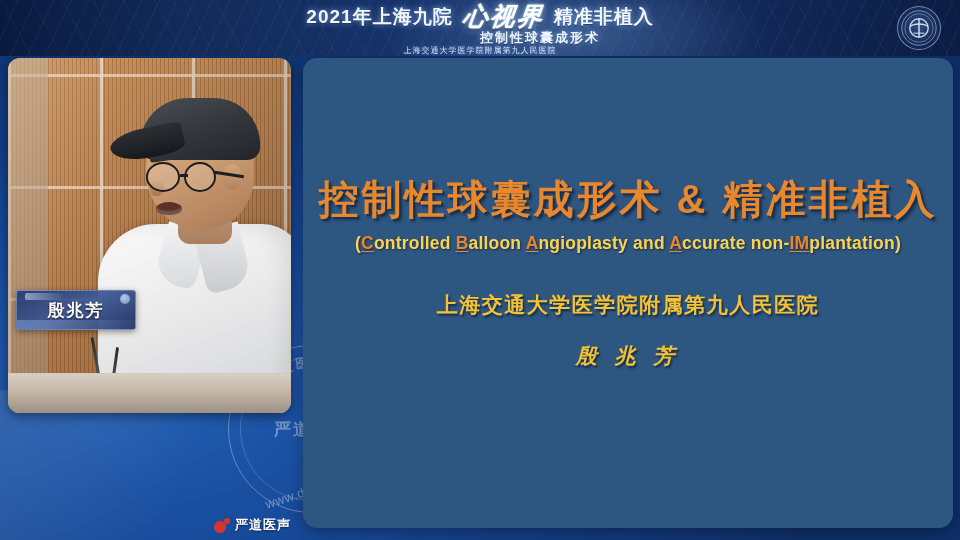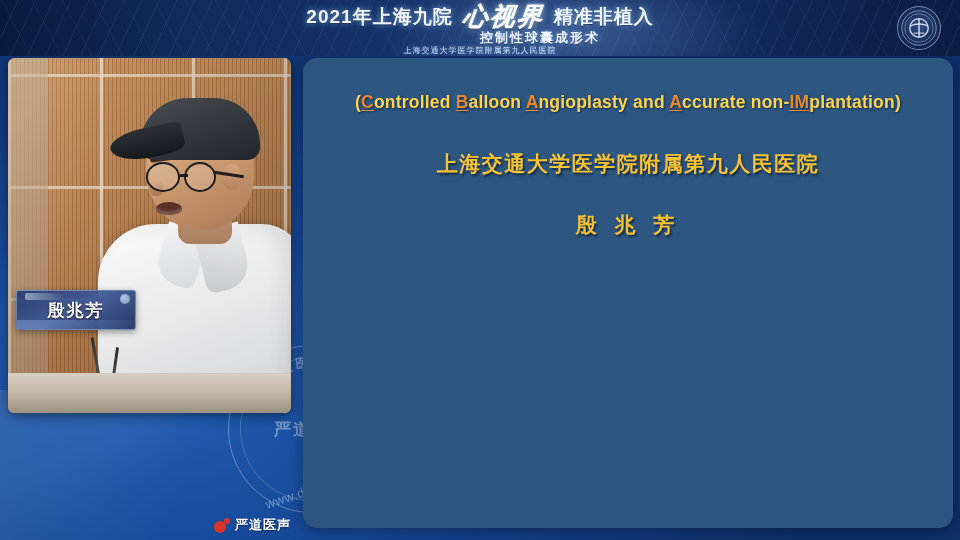--- a/index.html
+++ b/index.html
@@ -91,21 +91,21 @@
     background: radial-gradient(circle at 50% 45%, rgba(120,160,225,.34) 0%, rgba(25,45,95,.30) 72%, rgba(12,25,60,.2) 100%);
     display: flex; align-items: center; justify-content: center;
     z-index: 7;
   }
   .emblem svg { display: block; }
 
   
   .video-panel {
     position: absolute; left: 8px; top: 58px;
     width: 283px; height: 355px;
-    border-radius: 7px;
+    border-radius: 12px;
     overflow: hidden;
     box-shadow: 0 3px 12px rgba(0,0,0,.45);
     z-index: 5;
   }
   
   .wall {
     position: absolute; inset: 0;
     background:
       repeating-linear-gradient(90deg,
         rgba(0,0,0,.16) 0 1px, rgba(0,0,0,0) 1px 4px),
@@ -332,45 +332,46 @@
   }
   .title-cn {
     margin-top: 121px;
     font-size: 40px; font-weight: bold; letter-spacing: 3px;
     color: #e8872c;
     text-shadow: 2px 2px 0 rgba(20,45,80,.75), 3px 3px 3px rgba(0,0,0,.35);
     white-space: nowrap;
     line-height: 1;
   }
   .title-en {
-    margin-top: 36px;
+    margin-top: 16px;
     font-size: 17.5px; font-weight: bold; letter-spacing: .2px;
     color: #ffd34d;
     text-shadow: 1px 1px 2px rgba(15,35,65,.8);
     white-space: nowrap;
     line-height: 1;
   }
   .title-en .hl {
     color: #e8872c;
     text-decoration: underline;
     text-underline-offset: 2px;
   }
   .org {
     margin-top: 41px;
     font-size: 21px; font-weight: bold; letter-spacing: 1.5px;
     color: #f6c233;
     text-shadow: 1.5px 1.5px 2px rgba(15,35,65,.85);
     line-height: 1;
   }
   .speaker {
-    margin-top: 40px;
+    margin-top: 30px;
     font-size: 21px; font-weight: bold; letter-spacing: 6px;
     color: #f6c233;
     text-shadow: 1.5px 1.5px 2px rgba(15,35,65,.85);
     line-height: 1;
+    font-style: italic;
   }
 </style>
 </head>
 <body>
 
 <div id="stage">
 
   <div class="banner">
     <div class="banner-tex"></div>
     <div class="banner-glow"></div>
@@ -452,19 +453,20 @@
   <div class="brand">
     <div class="brand-mark">
       <div class="brand-dot-big"></div>
       <div class="brand-dot-small"></div>
     </div>
     <div class="brand-text">严道医声</div>
   </div>
 
   <div class="slide">
     <div class="slide-body">
+      <div class="title-cn">控制性球囊成形术 &amp; 精准非植入</div>
       <div class="title-en" id="title-en"><span>(</span><span class="hl">C</span><span>ontrolled </span><span class="hl">B</span><span>alloon </span><span class="hl">A</span><span>ngioplasty and </span><span class="hl">A</span><span>ccurate non-</span><span class="hl">IM</span><span>plantation)</span></div>
       <div class="org">上海交通大学医学院附属第九人民医院</div>
       <div class="speaker">殷 兆 芳</div>
     </div>
   </div>
 
 </div>
 
 </body></html>

